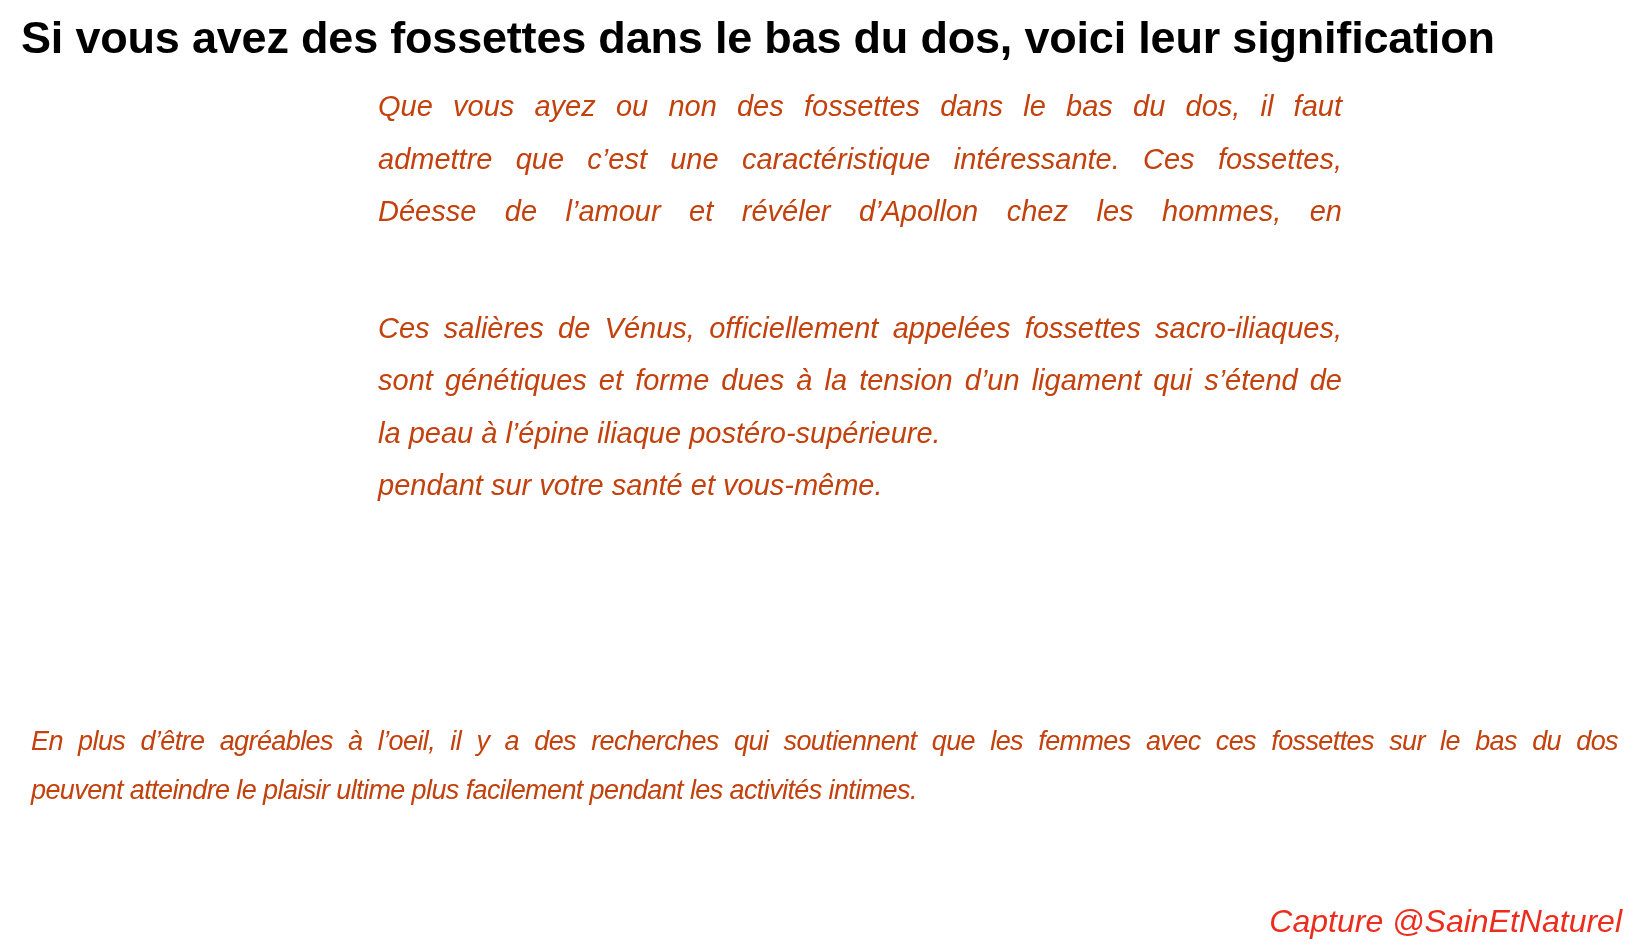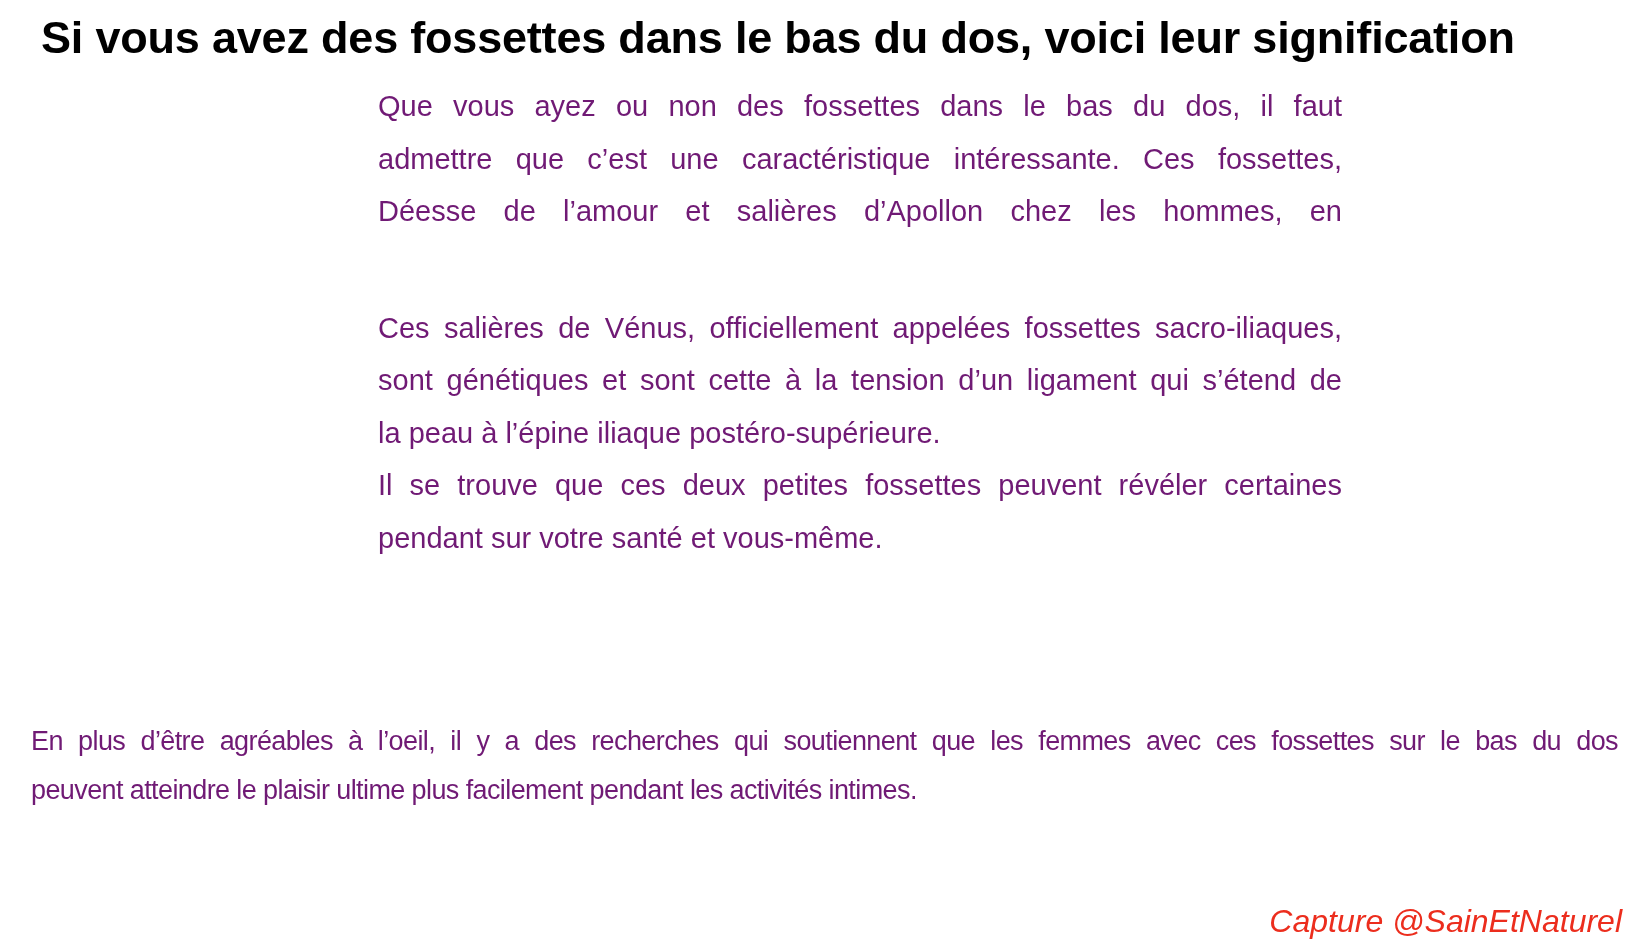--- a/index.html
+++ b/index.html
@@ -9,36 +9,37 @@
     }
     body {
       width: 1646px;
       height: 948px;
       position: relative;
       overflow: hidden;
       font-family: "Liberation Sans", sans-serif;
     }
     .title {
       position: absolute;
-      left: 41px;
+      left: 21px;
       top: 10px;
       width: 1600px;
       margin: 0;
       font-family: "Liberation Sans", sans-serif;
       font-weight: bold;
       font-size: 45px;
       line-height: 56px;
       color: #000000;
       letter-spacing: -0.2px;
       white-space: nowrap;
     }
     .block {
       position: absolute;
       font-family: "Liberation Sans", sans-serif;
-      color: #701a75;
+      color: #c2410c;
+      font-style: italic;
     }
     .para {
       margin: 0;
     }
     .line {
       display: block;
       white-space: nowrap;
     }
     .line.justify {
       text-align: justify;
@@ -84,27 +85,26 @@
   </style>
 </head>
 <body>
 
 <h1 class="title">Si vous avez des fossettes dans le bas du dos, voici leur signification</h1>
 
 <div class="block article">
   <p class="para">
     <span class="line justify">Que vous ayez ou non des fossettes dans le bas du dos, il faut</span>
     <span class="line justify">admettre que c’est une caractéristique intéressante. Ces fossettes,</span>
-    <span class="line justify">Déesse de l’amour et salières d’Apollon chez les hommes, en</span>
+    <span class="line justify">Déesse de l’amour et révéler d’Apollon chez les hommes, en</span>
   </p>
   <p class="para">
     <span class="line justify">Ces salières de Vénus, officiellement appelées fossettes sacro-iliaques,</span>
-    <span class="line justify">sont génétiques et sont cette à la tension d’un ligament qui s’étend de</span>
+    <span class="line justify">sont génétiques et forme dues à la tension d’un ligament qui s’étend de</span>
     <span class="line">la peau à l’épine iliaque postéro-supérieure.</span>
-    <span class="line justify">Il se trouve que ces deux petites fossettes peuvent révéler certaines</span>
     <span class="line">pendant sur votre santé et vous-même.</span>
   </p>
 </div>
 
 <div class="block bottom">
   <span class="line justify">En plus d’être agréables à l’oeil, il y a des recherches qui soutiennent que les femmes avec ces fossettes sur le bas du dos</span>
   <span class="line">peuvent atteindre le plaisir ultime plus facilement pendant les activités intimes.</span>
 </div>
 
 <div class="credit">Capture @SainEtNaturel</div>

